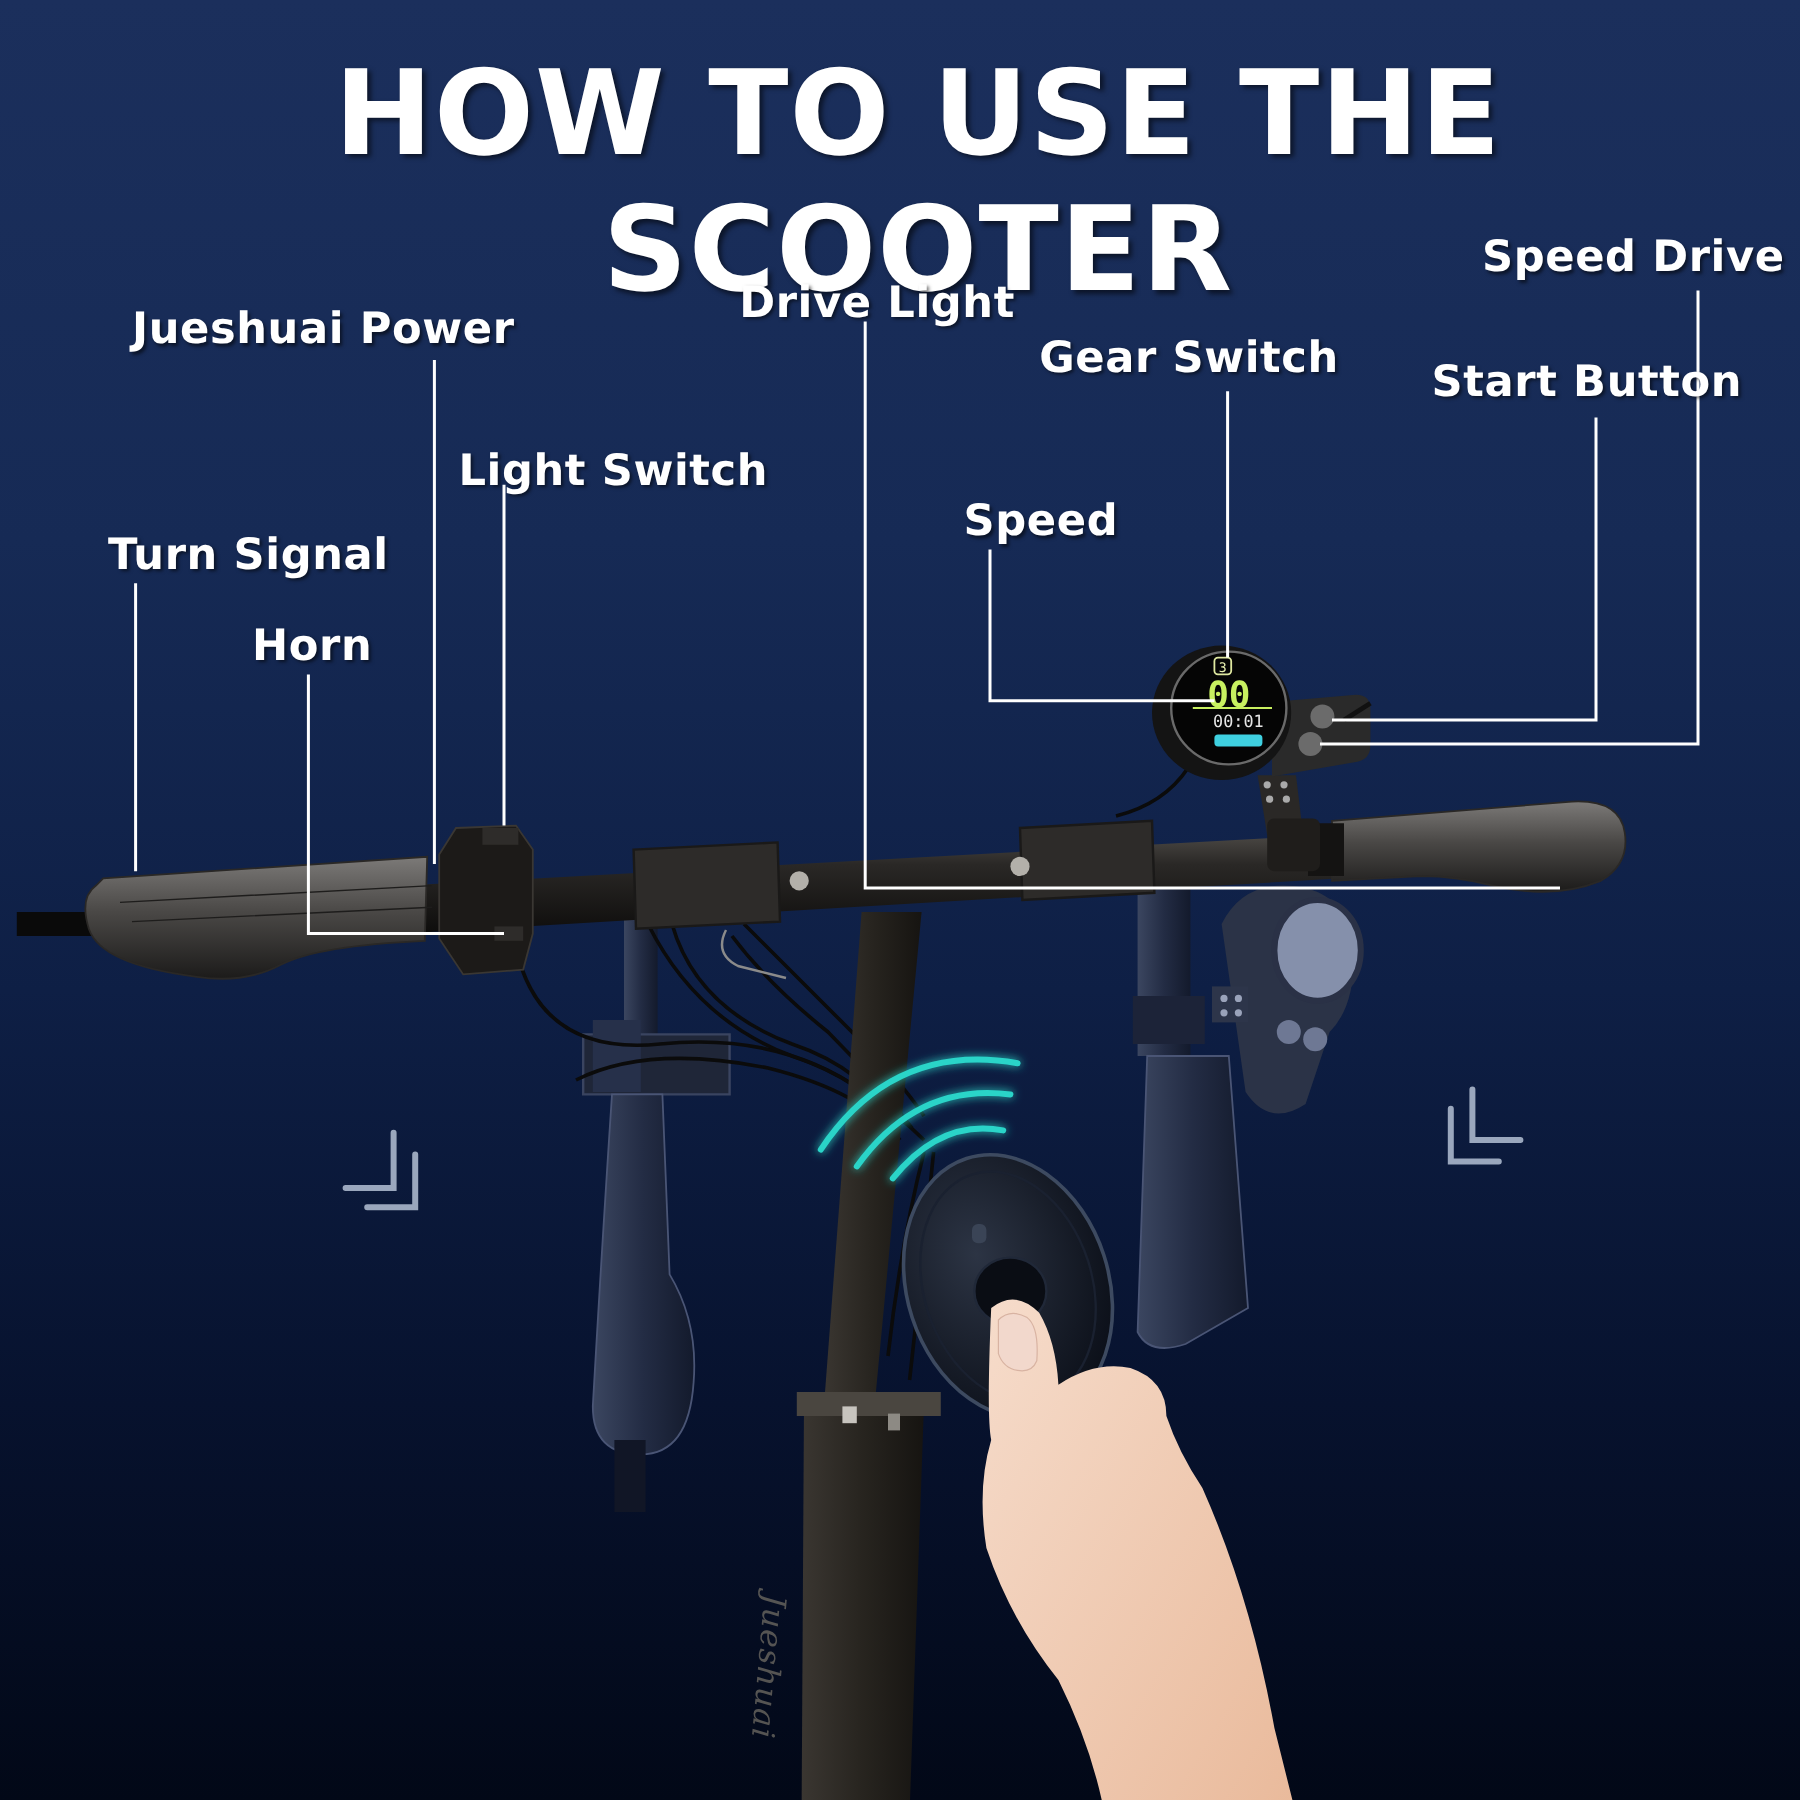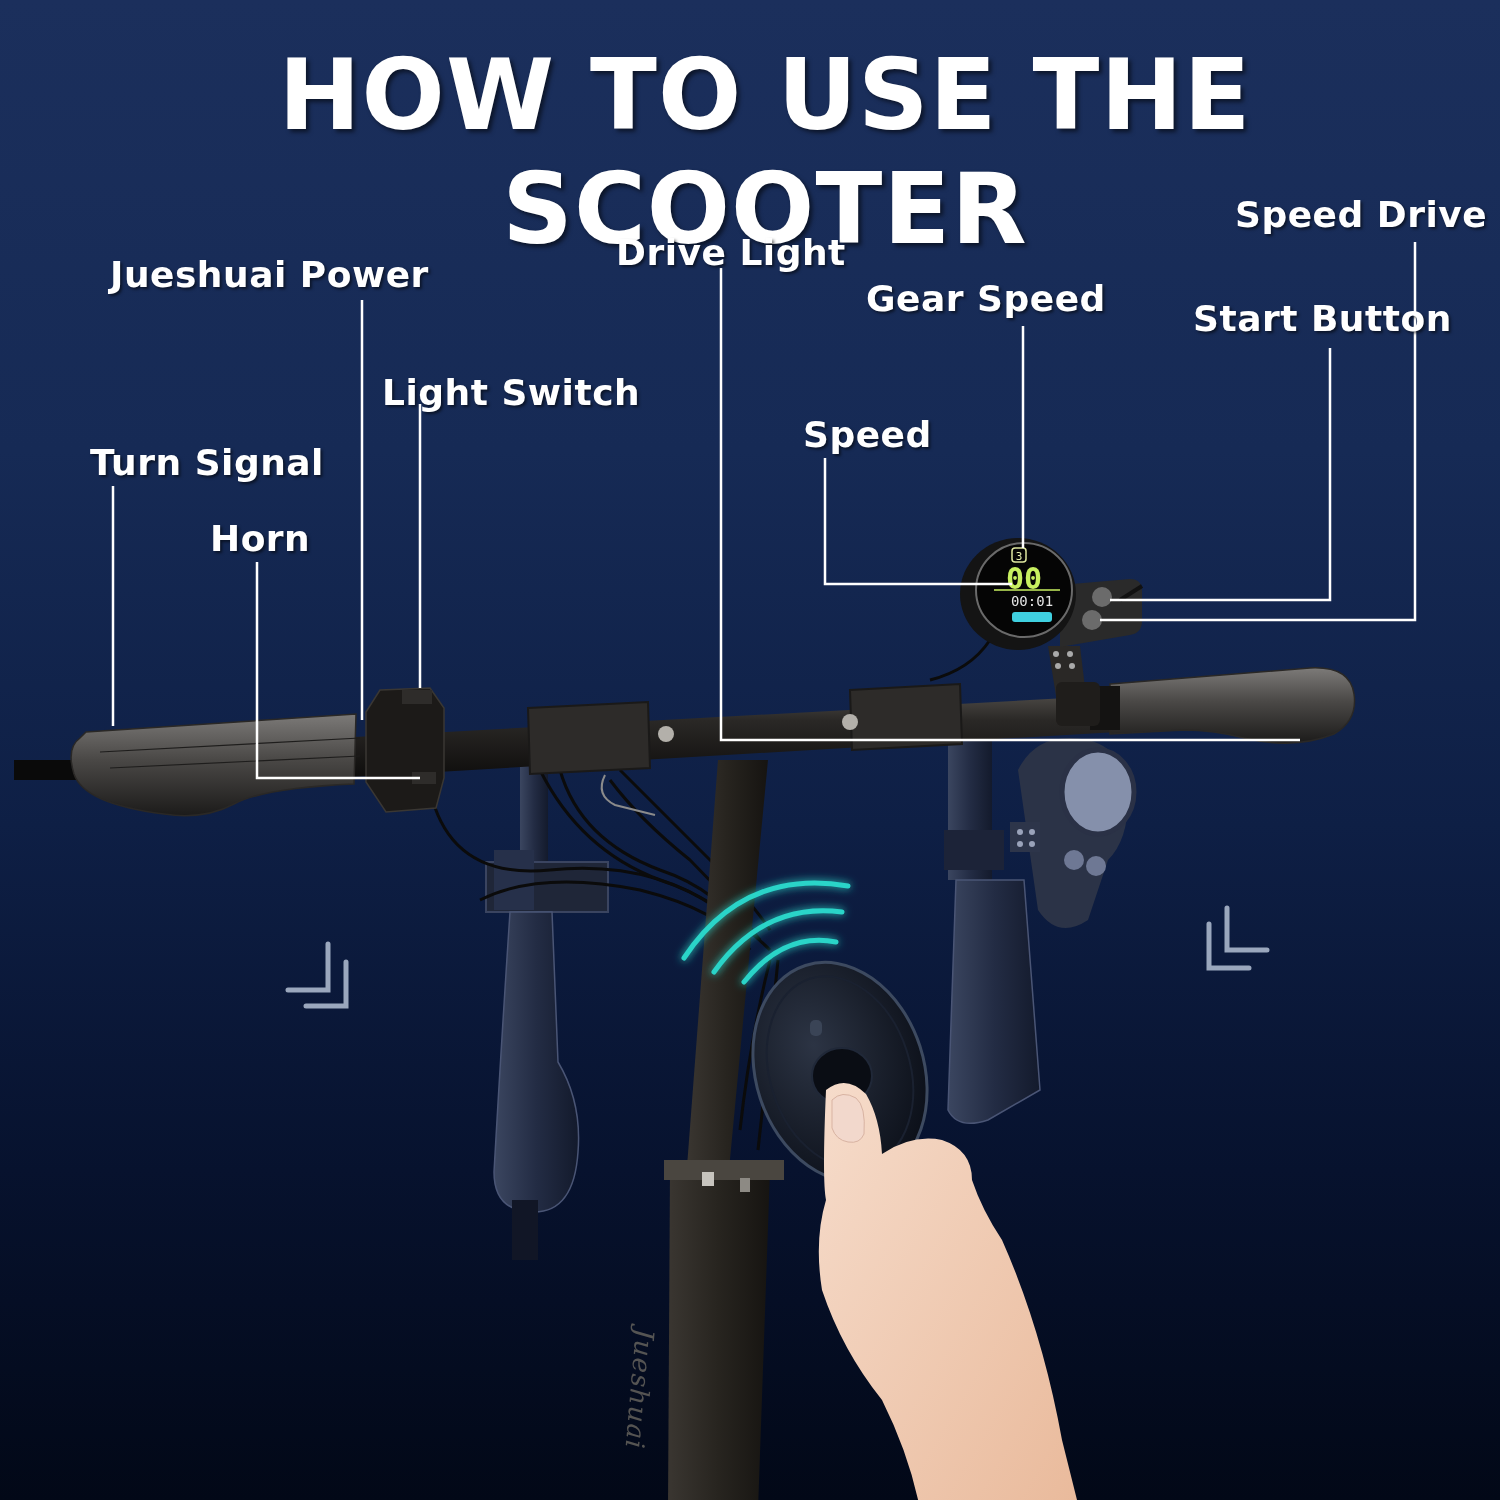--- a/index.html
+++ b/index.html
@@ -199,17 +199,17 @@
   </svg>
 
   <div class="brand">Jueshuai</div>
 
   <div class="label" style="left:70px; top:442px;margin-left:20px;">Turn Signal</div>
   <div class="label" style="left:210px; top:518px;">Horn</div>
   <div class="label" style="left:110px; top:254px;">Jueshuai Power</div>
   <div class="label" style="left:382px; top:372px;">Light Switch</div>
   <div class="label" style="left:616px; top:232px;">Drive Light</div>
   <div class="label" style="left:767px; top:414px;margin-left:36px;">Speed</div>
-  <div class="label" style="left:866px; top:278px;">Gear Speed</div>
+  <div class="label" style="left:866px; top:278px;">Gear Switch</div>
   <div class="label" style="left:1145px; top:298px;margin-left:48px;">Start Button</div>
   <div class="label" style="left:1235px; top:194px;">Speed Drive</div>
 
 </div>
 
 </body></html>

